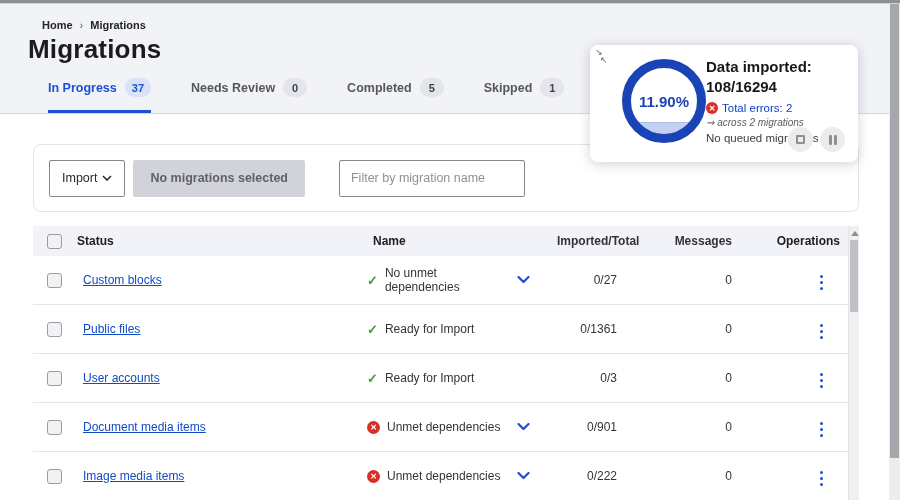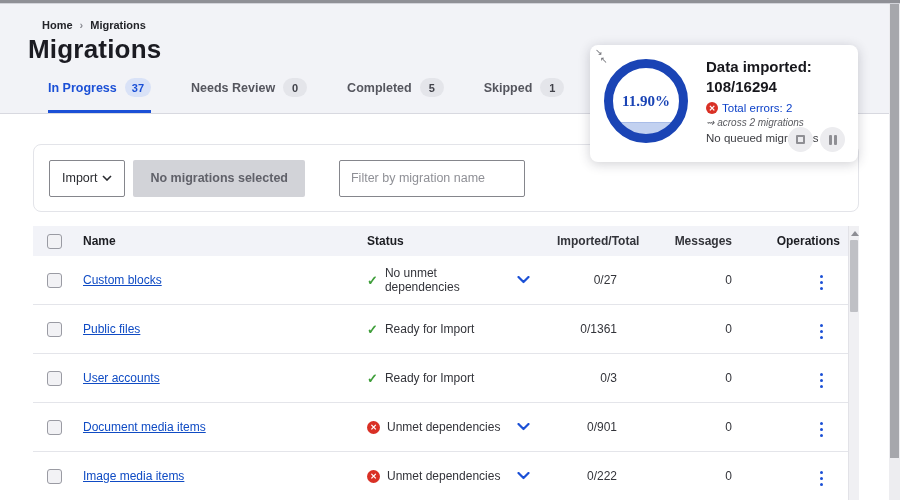--- a/index.html
+++ b/index.html
@@ -37,24 +37,24 @@
 
   
   .status-card {
     position:absolute; top:45px; left:590px; width:268px; height:117px; z-index:20;
     background:#fff; border-radius:8px; box-shadow:0 2px 12px rgba(40,40,60,0.22);
   }
   .collapse-icon { position:absolute; top:3px; left:5px; width:18px; height:18px; color:#6b6c72; cursor:pointer; }
   .collapse-icon .a1 { position:absolute; top:-1px; left:0; font-size:9px; }
   .collapse-icon .a2 { position:absolute; top:7px; left:5px; font-size:9px; }
   .progress-ring {
-    position:absolute; top:14px; left:14px; width:84px; height:84px; border-radius:50%;
+    position:absolute; top:14px; left:32px; width:84px; height:84px; border-radius:50%;
     border:9px solid #1a44b5;
     background:linear-gradient(#ffffff 0 82%, #a9bde8 82% 84%, #c2d1f0 84% 100%);
-    display:flex; align-items:center; justify-content:center;font-family:Liberation Serif, serif;
+    display:flex; align-items:center; justify-content:center;
   }
   .progress-ring .pct { font-size:15px; font-weight:bold; color:#1a44b5; }
   .card-body { position:absolute; top:12px; left:116px; width:146px; }
   .card-heading { font-size:15px; font-weight:bold; color:#17171c; line-height:20px; }
   .errors-line { margin-top:5px; display:flex; align-items:center; gap:4px; font-size:11.5px; }
   .errors-line a { color:#0c41c9; text-decoration:none; }
   .err-badge {
     width:12px; height:12px; border-radius:50%; background:#d93025; color:#fff;
     font-size:8px; font-weight:bold; display:flex; align-items:center; justify-content:center; flex:0 0 auto;
   }
@@ -221,22 +221,22 @@
         </svg>
     </button>
     <button class="disabled-btn" disabled="">No migrations selected</button>
     <input class="filter-input" type="text" placeholder="Filter by migration name" style="">
   </div>
 
   <div class="table-wrap">
     <div class="table-content">
       <div class="thead-row">
         <div class="cell c-check"><span class="checkbox"></span></div>
+        <div class="cell">Status</div>
         <div class="cell c-name">Name</div>
-        <div class="cell">Status</div>
         <div class="cell"></div>
         <div class="cell c-imp">Imported/Total</div>
         <div class="cell c-msg">Messages</div>
         <div class="cell c-ops">Operations</div>
       </div>
       <div id="table-body">
   <div class="trow">
     <div class="cell c-check"><span class="checkbox"></span></div>
     <div class="cell c-name"><a href="#" class="row-link">Custom blocks</a></div>
     <div class="cell c-status">

